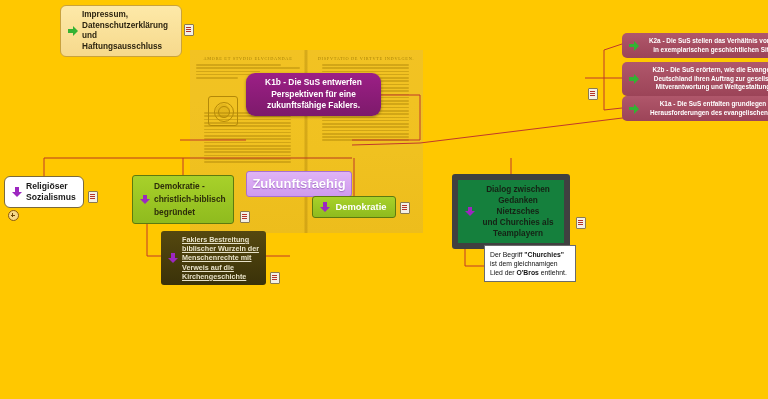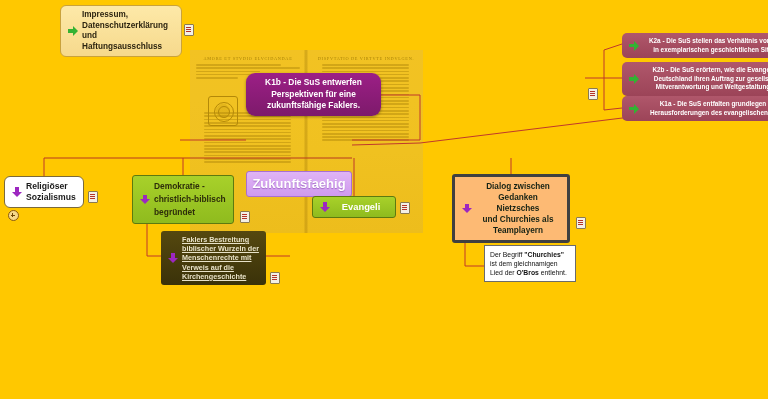--- a/index.html
+++ b/index.html
@@ -152,21 +152,21 @@
   }
   .n-seelsorge .tx{font-size:9.4px;line-height:12px;text-align:center;}
   .n-fakler{
     left:161px;top:231px;width:105px;
     background:linear-gradient(180deg,#55480f 0%,#3a3209 100%);
     border-radius:3px;color:#e8e2c8;text-decoration:underline;
   }
   .n-fakler .tx{font-size:7.2px;line-height:9.2px;}
   .n-dialog{
     left:452px;top:174px;width:118px;
-    background:#fdba74;border:3px solid #404040;border-radius:3px;color:#152215;
+    background:#15803d;border:6px solid #404040;border-radius:3px;color:#152215;
     text-align:center;
   }
   .n-dialog .tx{font-size:8.2px;line-height:11px;}
   .n-churchies{
     position:absolute;left:484px;top:245px;width:92px;
     background:#ffffff;border:1px solid #6b6b6b;
     padding:4px 5px;box-sizing:border-box;
     font-size:6.8px;line-height:9px;color:#111111;
   }
   .n-churchies b{font-weight:bold;}
@@ -323,21 +323,21 @@
     <span class="tx">Demokratie -
 christlich-biblisch
 begründet</span>
   </div>
   <span class="note-ic" style="left:240px;top:211px;"></span>
 
   <div class="node n-seelsorge">
     <span class="ic">
       <span class="arrow arr-down"><i class="stem"></i><i class="head"></i></span>
     </span>
-    <span class="tx">Evangeli</span>
+    <span class="tx">Demokratie</span>
   </div>
   <span class="note-ic" style="left:400px;top:202px;"></span>
 
   <div class="node n-fakler">
     <span class="ic">
       <span class="arrow arr-down"><i class="stem"></i><i class="head"></i></span>
     </span>
     <span class="tx">Faklers Bestreitung
 biblischer Wurzeln der
 Menschenrechte mit

